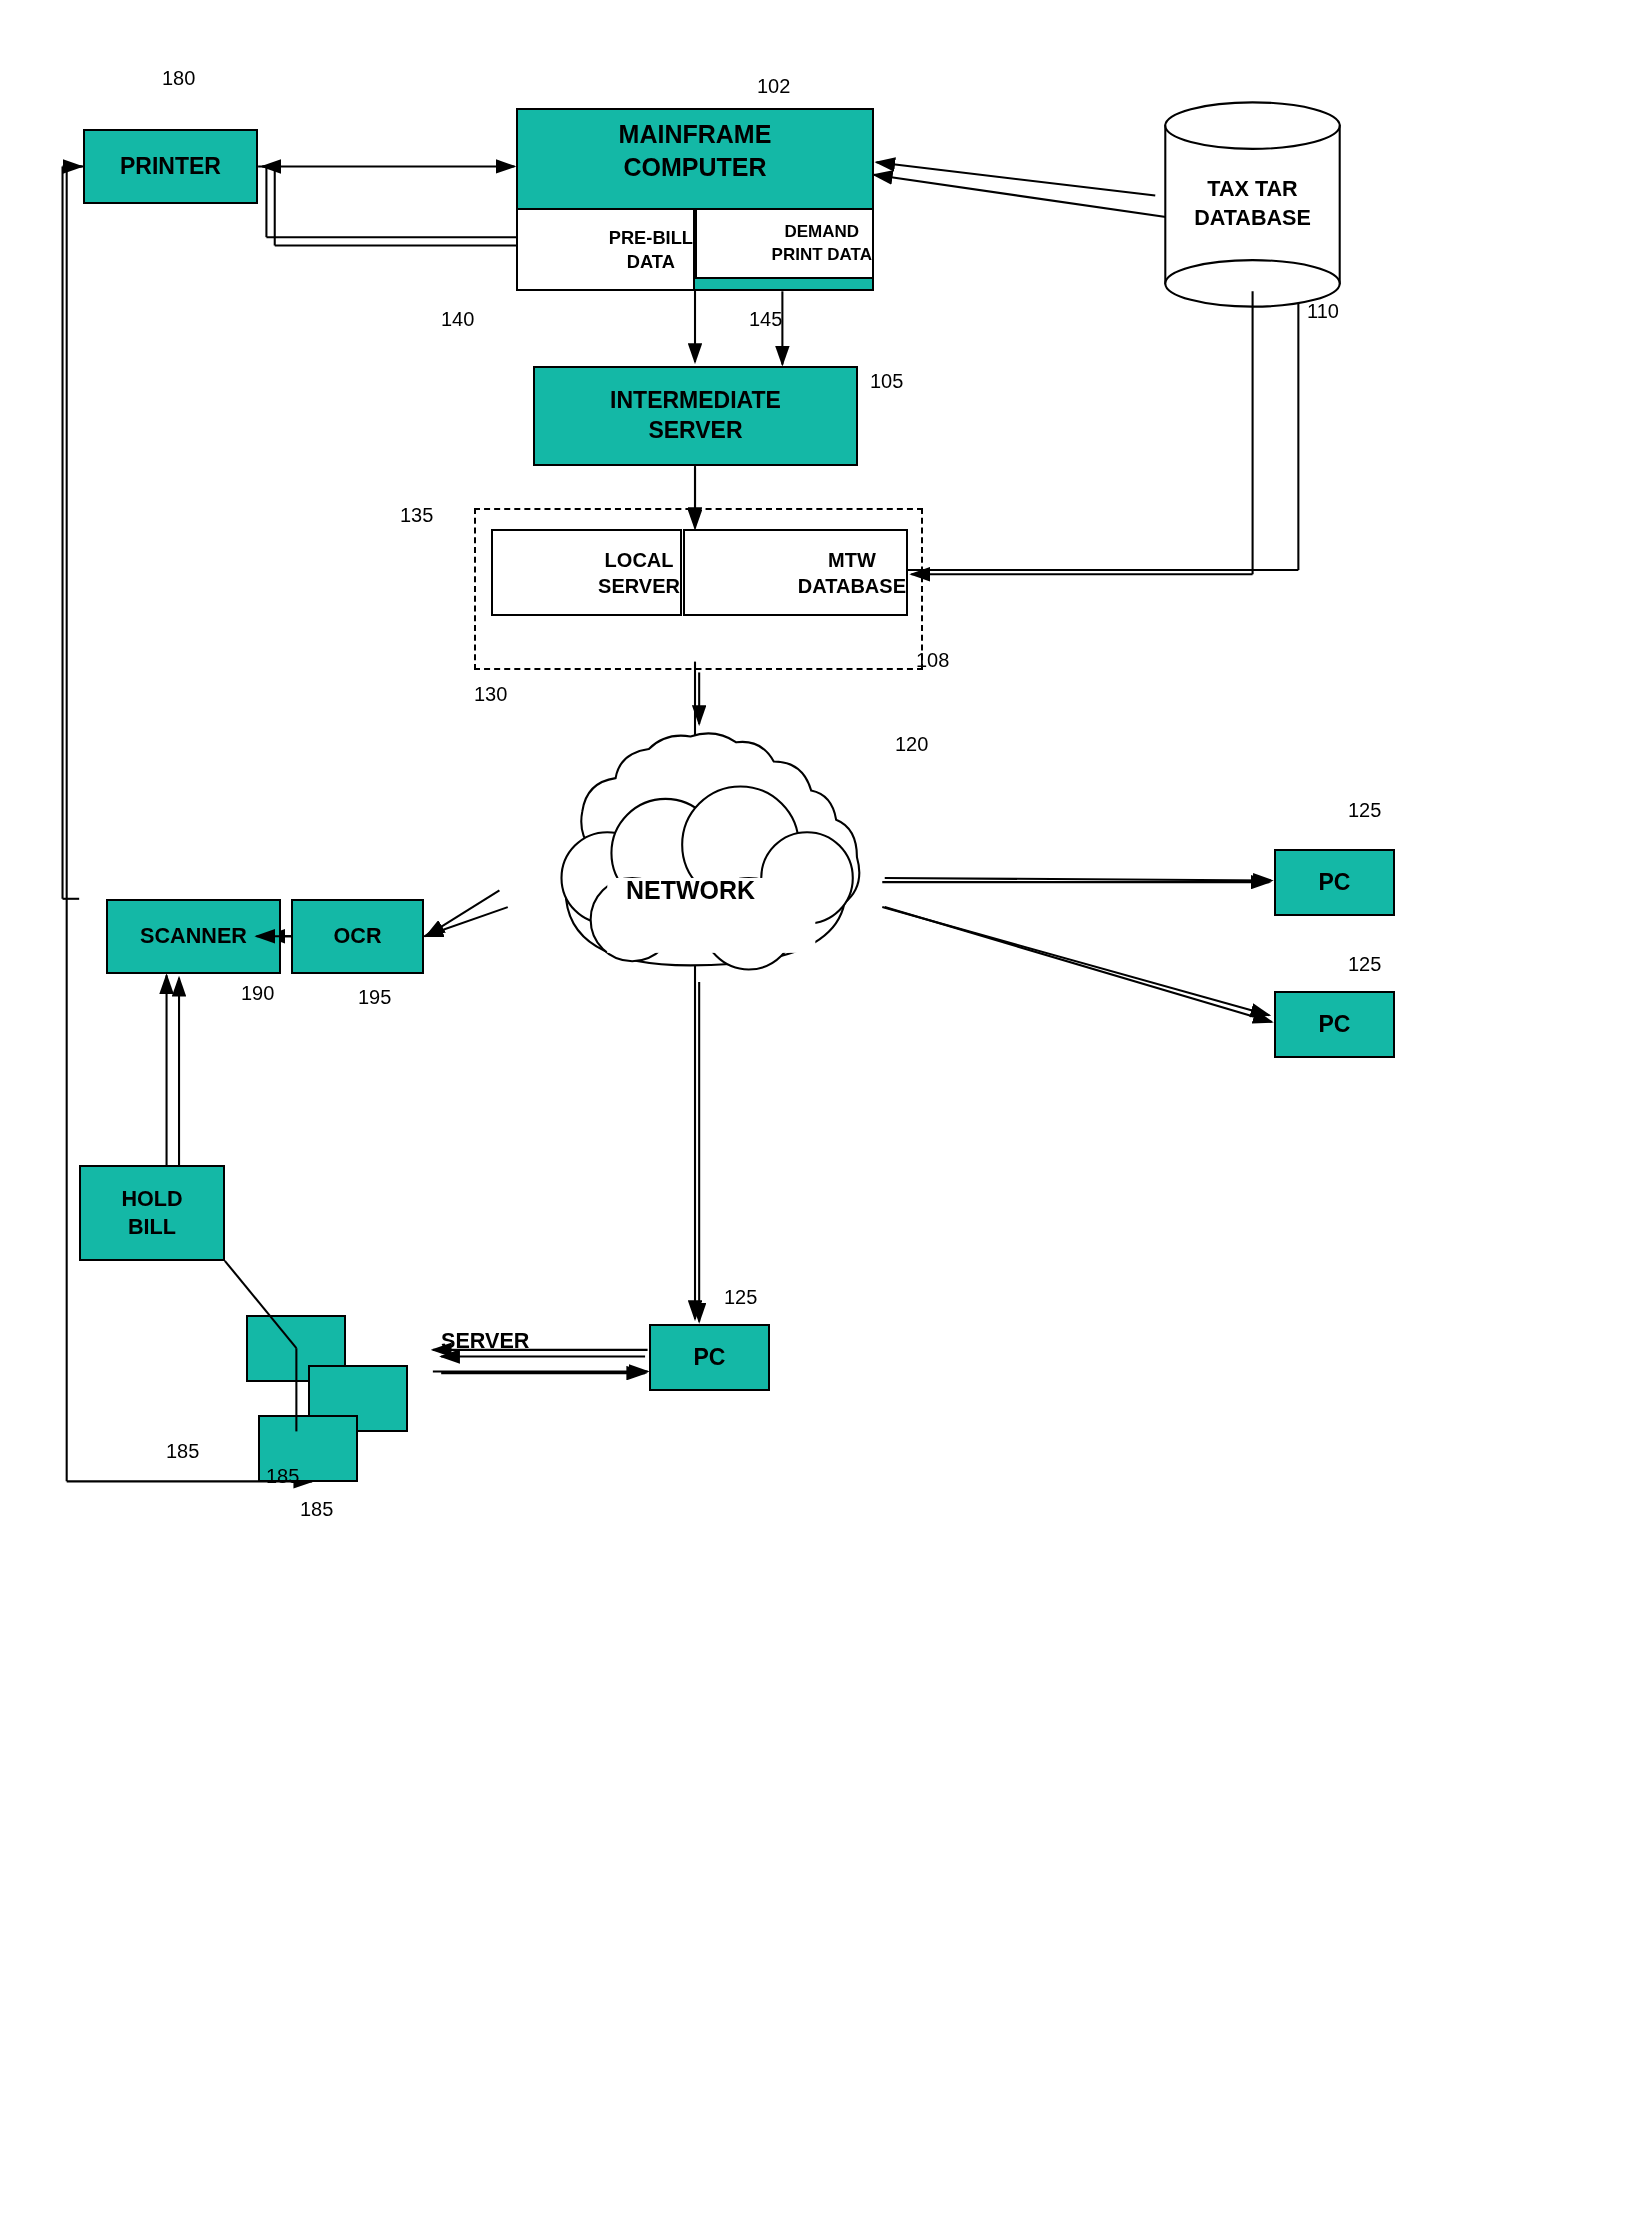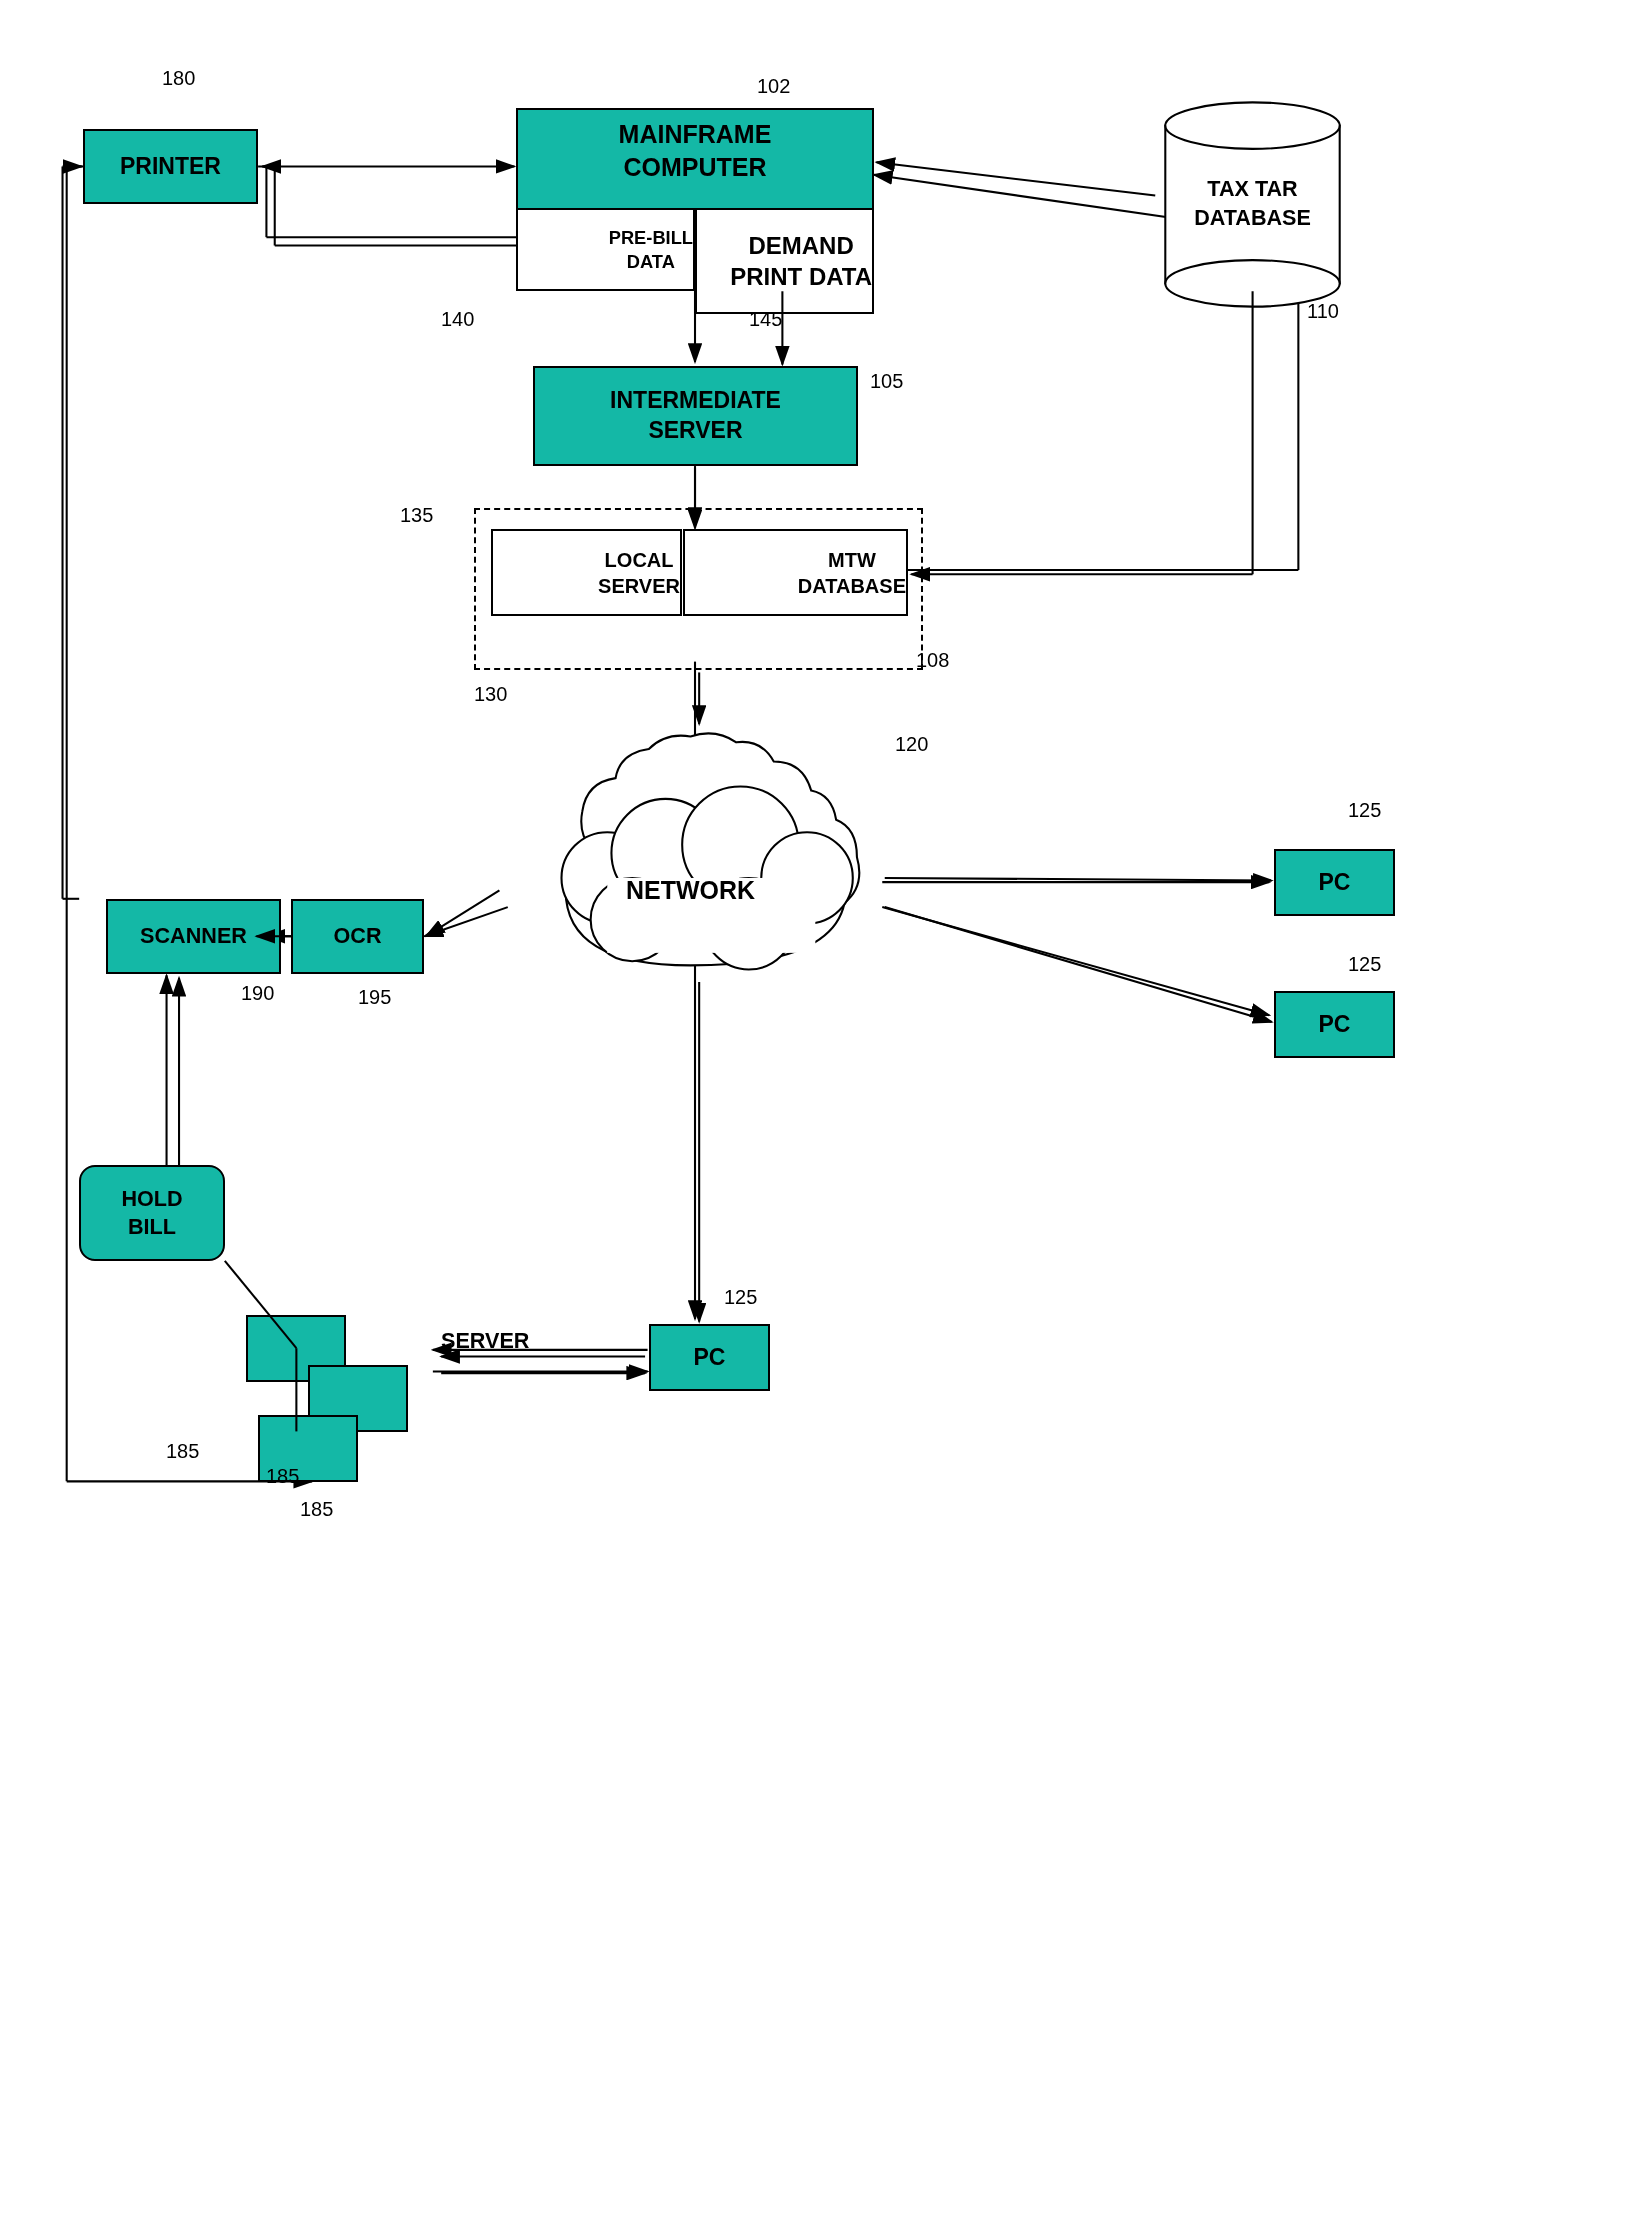--- a/index.html
+++ b/index.html
@@ -134,21 +134,21 @@
 
   <div class="box" style="left:516px; top:108px; width:358px; height:183px; font-size:25px;">
     <span style="position:absolute;top:8.3px;left:0;right:0;text-align:center;font-size:25px;font-weight:bold;">MAINFRAME<br>COMPUTER</span>
 
   </div>
 
   <div class="box-inner" style="left:516px; top:208px; width:179px; height:83px; font-size:18.3px;">
     <span>PRE-BILL<br>DATA</span>
   </div>
 
-  <div class="box-inner" style="left:695px; top:208px; width:179px; height:106px; font-size:24px;">
+  <div class="box-inner" style="left:695px; top:208px; width:179px; height:71px; font-size:17px;">
     <span>DEMAND<br>PRINT DATA</span>
   </div>
 
   <div class="box" style="left:83px; top:129px; width:175px; height:75px; font-size:23px;">
     <span>PRINTER</span>
   </div>
 
   <div class="label" style="left:162px; top:67px;">180</div>
 
   <div class="label" style="left:757px; top:75px;">102</div>
@@ -245,21 +245,21 @@
   </div>
 
   <div class="label" style="left:1348px; top:799px;">125</div>
 
   <div class="box" style="left:1274px; top:991px; width:121px; height:67px; font-size:23px;">
     <span>PC</span>
   </div>
 
   <div class="label" style="left:1348px; top:953px;">125</div>
 
-  <div class="box" style="left:79px; top:1165px; width:146px; height:96px; font-size:21.6px;border-radius:16px;">
+  <div class="box" style="left:79px; top:1165px; width:146px; height:96px; font-size:21.6px;">
     <span>HOLD<br>BILL</span>
   </div>
 
   <div class="box" style="left:246px; top:1315px; width:100px; height:67px; font-size:16.6px;">
   </div>
   <div class="box" style="left:308px; top:1365px; width:100px; height:67px; font-size:16.6px;">
   </div>
   <div class="box" style="left:258px; top:1415px; width:100px; height:67px; font-size:16.6px;">
   </div>
 

